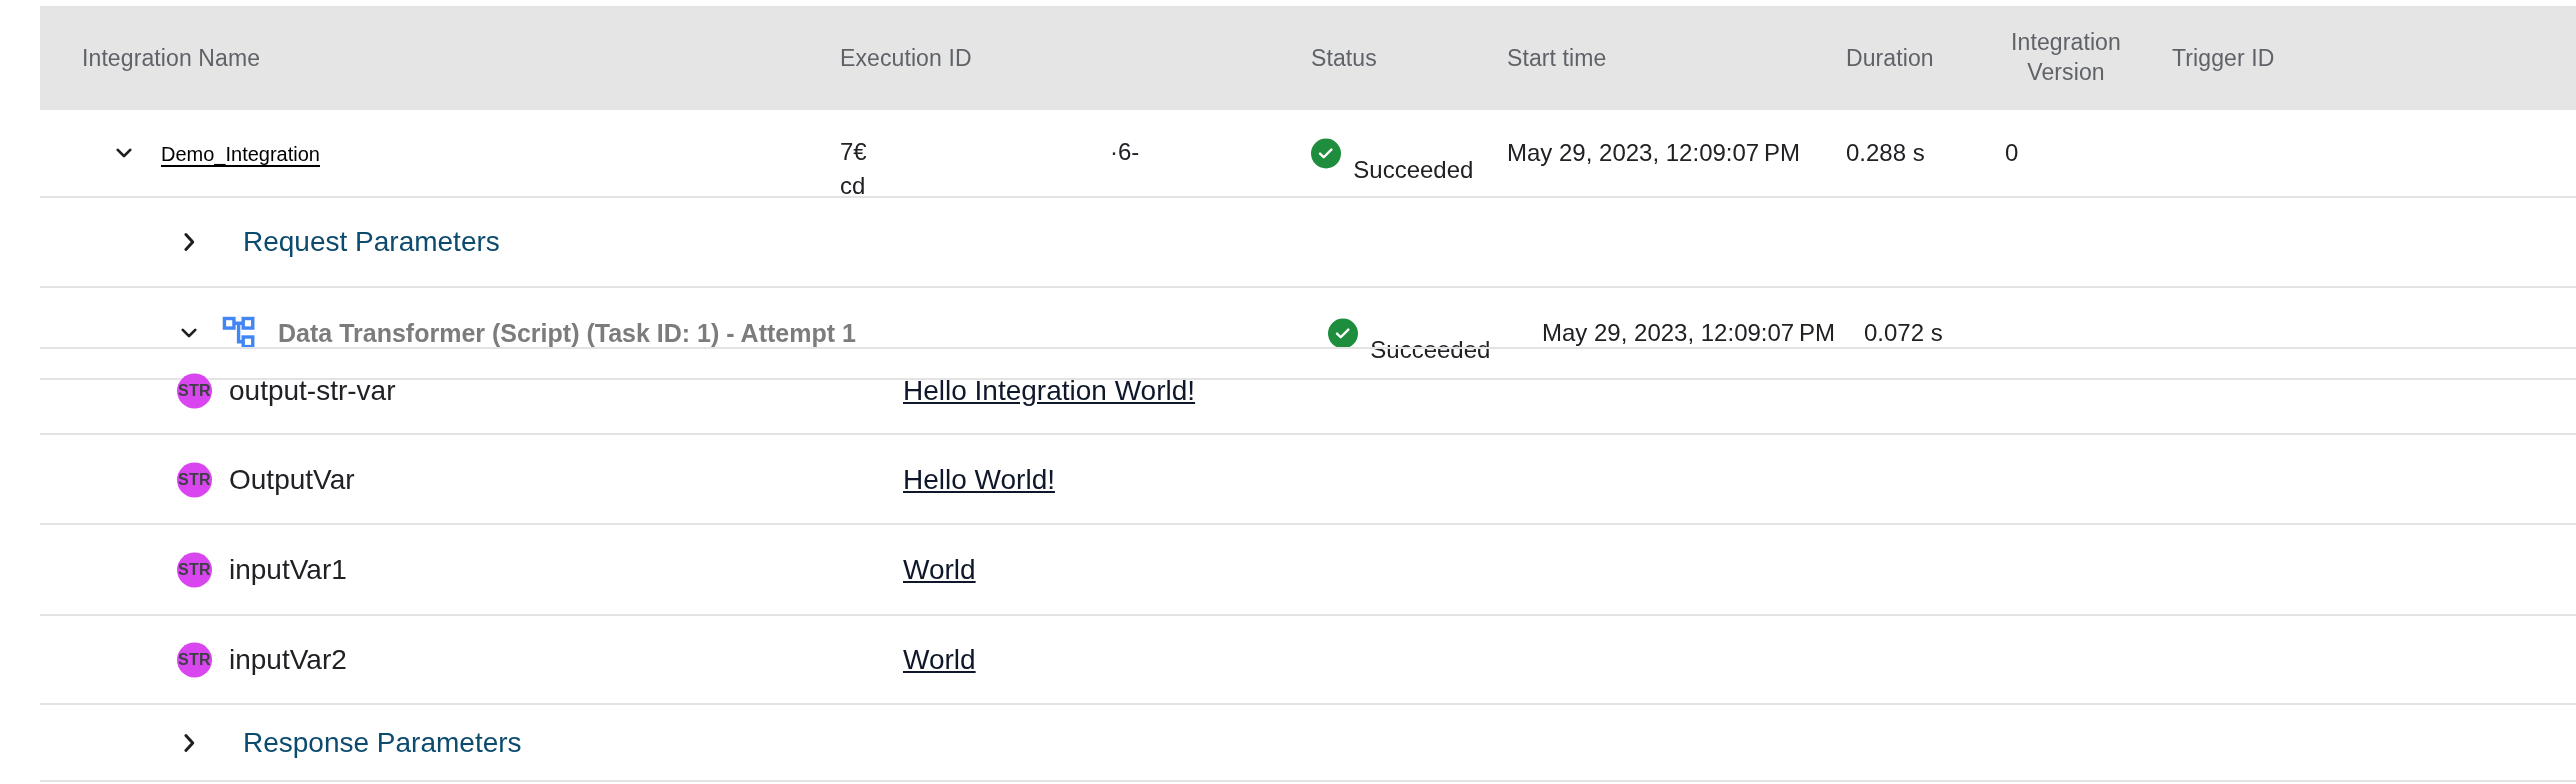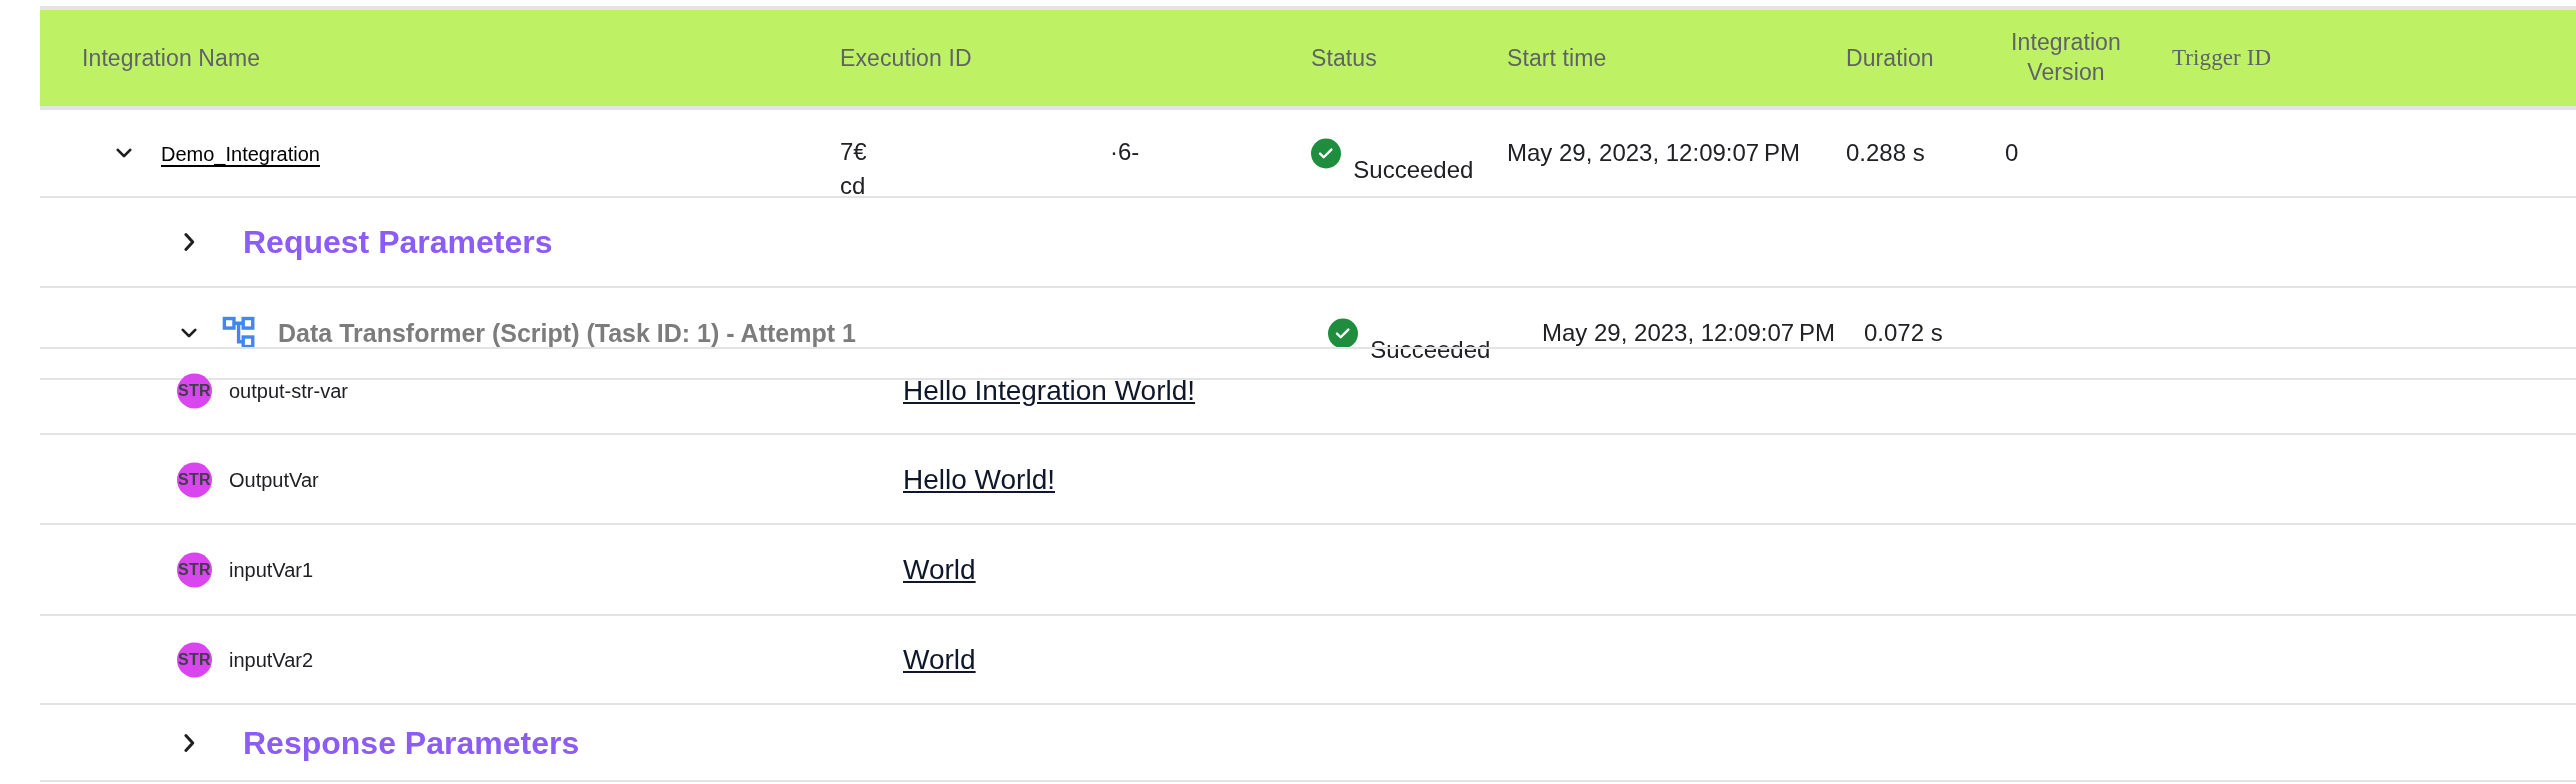--- a/index.html
+++ b/index.html
@@ -22,21 +22,21 @@
     box-sizing: border-box;
   }
 
   
   .table-header {
     position: absolute;
     left: 40px;
     top: 6.2px;
     width: 2536px;
     height: 104px;
-    background: #bef264;
+    background: #e5e5e5;
     border-top: 4.4px solid #e4e4e4;
     border-bottom: 4.4px solid #e4e4e4;
     box-sizing: border-box;
   }
   .th {
     position: absolute;
     font-size: 23px;
     color: #5f6368;
     line-height: 1.22;
     letter-spacing: 0.1px;
@@ -110,23 +110,23 @@
     font-size: 24px;
     color: #202124;
     margin-top: 33px;
   }
 
   
   .section-label {
     position: absolute;
     top: 50%;
     transform: translateY(-50%);
-    font-size: 32px;
-    font-weight: bold;
-    color: #8b5cf6;
+    font-size: 28px;
+    font-weight: normal;
+    color: #0c4a6e;
     white-space: nowrap;
   }
 
   
   .task-icon {
     position: absolute;
     top: 50%;
     transform: translateY(-50%);
     width: 37px;
     height: 37px;
@@ -165,21 +165,21 @@
     letter-spacing: 0.3px;
     display: flex;
     align-items: center;
     justify-content: center;
   }
   .var-name {
     position: absolute;
     left: 189px;
     top: 50%;
     transform: translateY(-50%);
-    font-size: 20px;
+    font-size: 28px;
     color: #202124;
     white-space: nowrap;
   }
   .var-value {
     position: absolute;
     left: 863px;
     top: 50%;
     transform: translateY(-50%);
     font-size: 28px;
     color: #0f172a;
@@ -192,21 +192,21 @@
 
 <div class="exec-table">
 
   <div class="table-header">
     <div class="th" style="left:42px;">Integration Name</div>
     <div class="th" style="left:800px;">Execution ID</div>
     <div class="th" style="left:1271px;">Status</div>
     <div class="th" style="left:1467px;">Start time</div>
     <div class="th" style="left:1806px;">Duration</div>
     <div class="th two-line" style="left:1960px;width:132px;">Integration Version</div>
-    <div class="th" style="left:2132px;font-family:Liberation Serif, serif;">Trigger ID</div>
+    <div class="th" style="left:2132px;">Trigger ID</div>
   </div>
 
   <div class="row" style="top:110px; height:88px;">
     <span class="chev" style="left:69px;">
       <svg width="30" height="30" viewBox="0 0 24 24">
           <path d="M7 9.5l5 5 5-5" fill="none" stroke="#1f1f1f" stroke-width="2.2" stroke-linecap="round" stroke-linejoin="round"></path>
         </svg>
     </span>
     <span class="cell" style="left:121px;">
       <span class="int-link">Demo_Integration</span>

